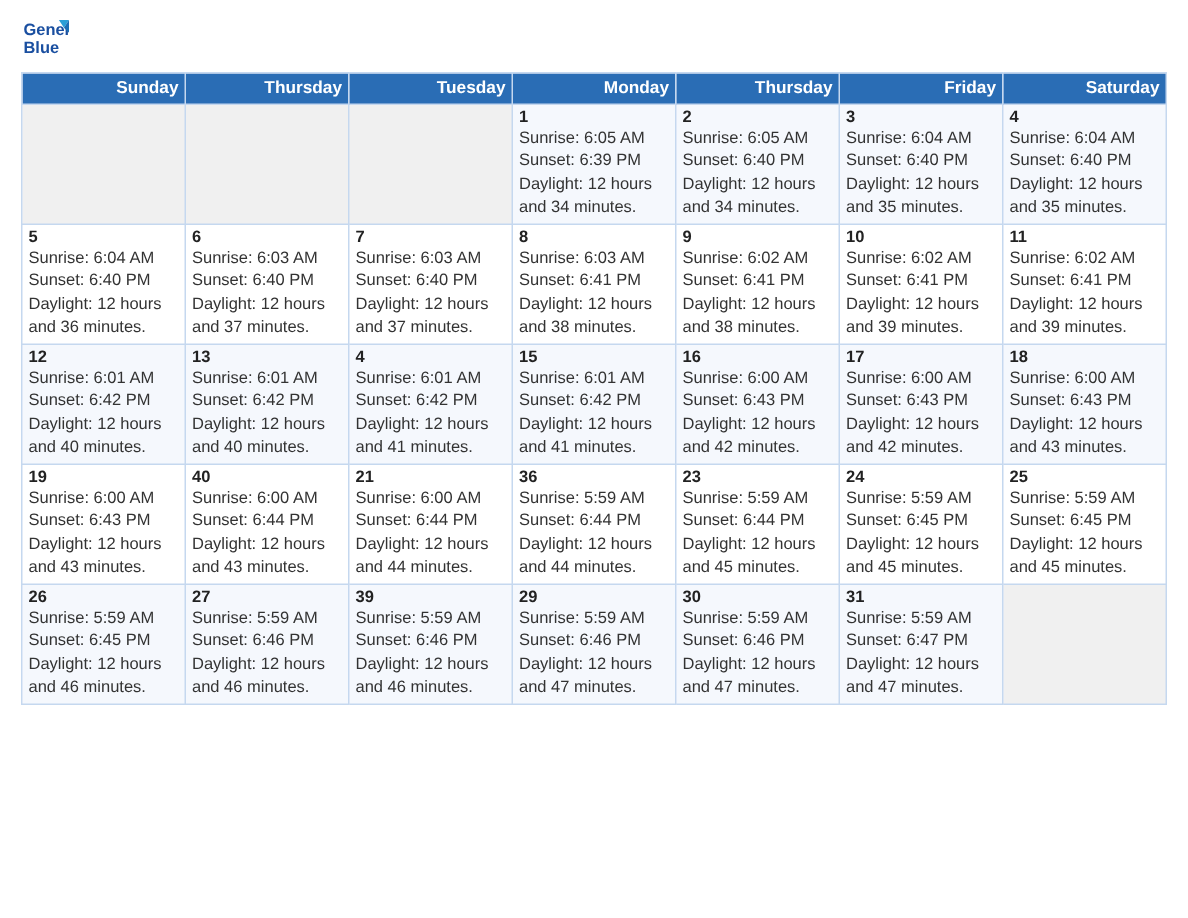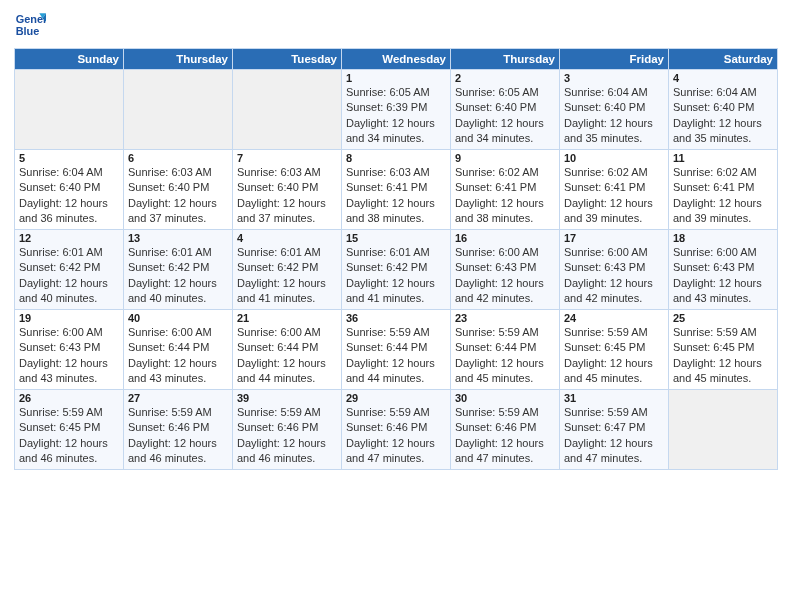--- a/index.html
+++ b/index.html
@@ -106,21 +106,21 @@
       <div class="location"></div>
     </div>
   </div>
 
   <table>
     <thead>
       <tr id="days-header">
           <th>Sunday</th>
           <th>Thursday</th>
           <th>Tuesday</th>
-          <th>Wednesday</th>
+          <th>Monday</th>
           <th>Thursday</th>
           <th>Friday</th>
           <th>Saturday</th>
         </tr>
     </thead>
     <tbody id="calendar-body">
         <tr>
           <td class="empty-cell"></td>
           <td class="empty-cell"></td>
           <td class="empty-cell"></td>

